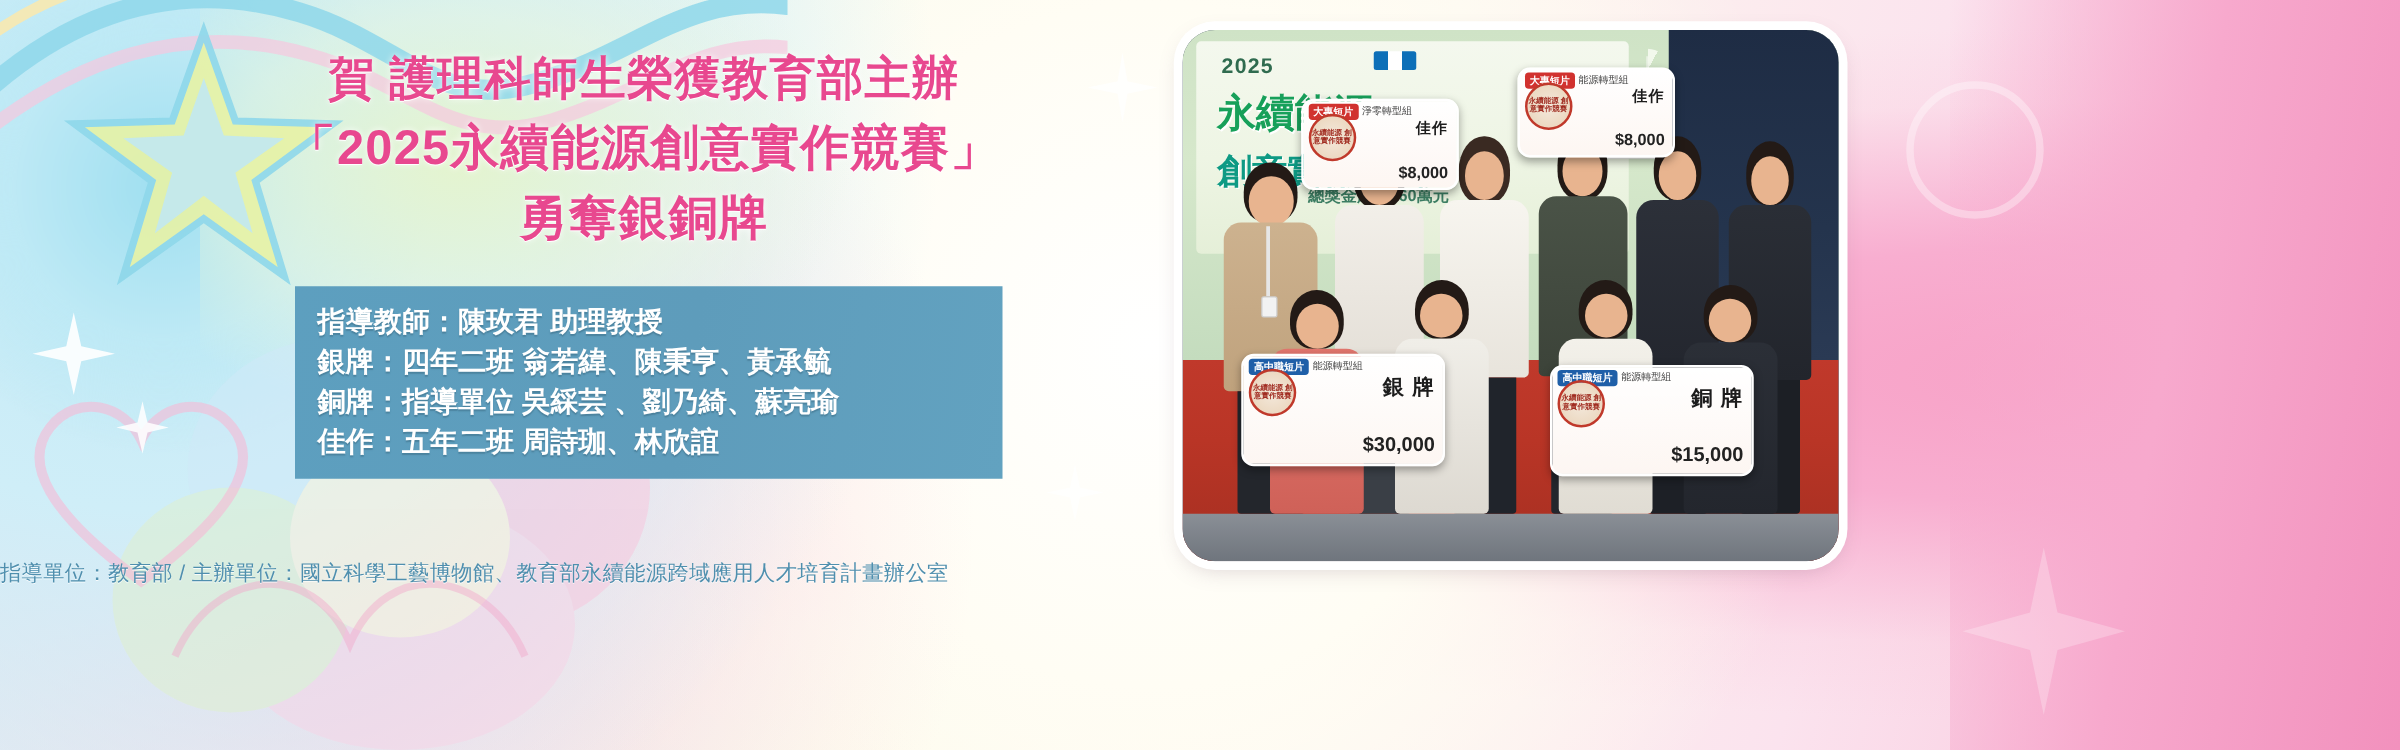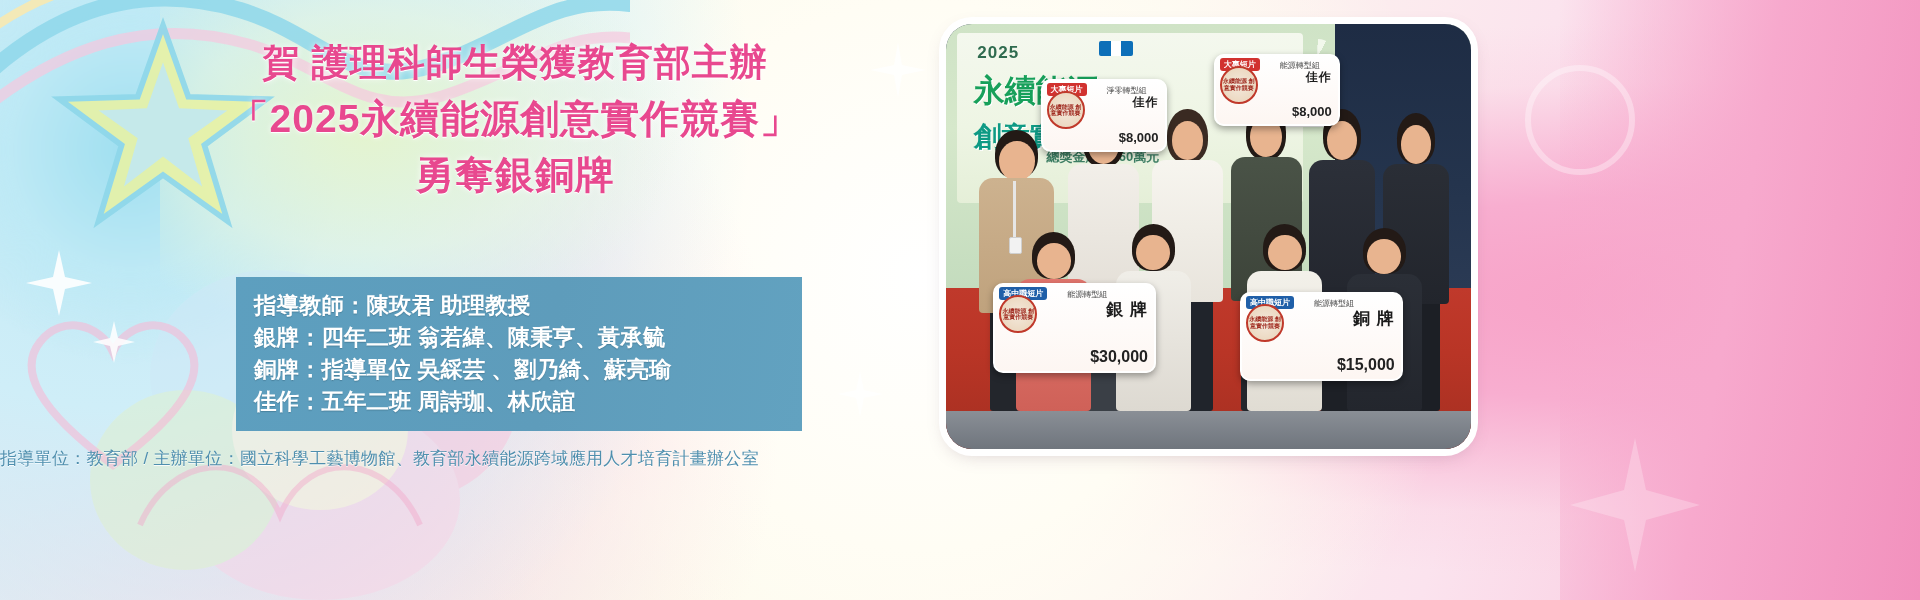--- a/index.html
+++ b/index.html
@@ -63,21 +63,20 @@
   .hl1 { font-size: 37px; }
   .hl2 { font-size: 39px; margin-top: 6px; }
   .hl3 { font-size: 39px; margin-top: 4px; }
 
   
   .info-panel {
     position: absolute; left: 236px; top: 229px;
     width: 566px; padding: 13px 0 13px 18px;
     background: linear-gradient(100deg, #5d9fbf 0%, #5e9cbb 55%, #62a2c0 100%);
     color: #ffffff;
-    margin-top: 48px;
   }
   .info-line {
     font-size: 22.5px;
     font-weight: bold;
     line-height: 32px;
     white-space: nowrap;
     text-shadow: 0 1px 1px rgba(40,80,100,.35);
   }
 
   
@@ -179,21 +178,21 @@
   .placard {
     position: absolute;
     border-radius: 10px;
     background: linear-gradient(180deg,#ffffff 0%, #fdf6f2 100%);
     box-shadow: 0 3px 7px rgba(0,0,0,.35);
     border: 2px solid #ffffff;
     overflow: hidden;
   }
   .placard-tag {
     position:absolute; left:0; top:0; width:100%;
-    display:flex; align-items:flex-end; gap:20px;
+    display:flex; align-items:flex-start; gap:3px;
     padding: 2px 4px;
   }
   .tag-pill {
     background:#d1322f; color:#fff; font-size:8px; font-weight:bold;
     padding:1px 4px; border-radius:3px; white-space:nowrap;
   }
   .tag-pill.blue { background:#1f5fa8; }
   .tag-text { font-size:8px; color:#444; white-space:nowrap; }
   .placard-seal {
     position:absolute; left:4px; top:10px; width:38px; height:38px;

